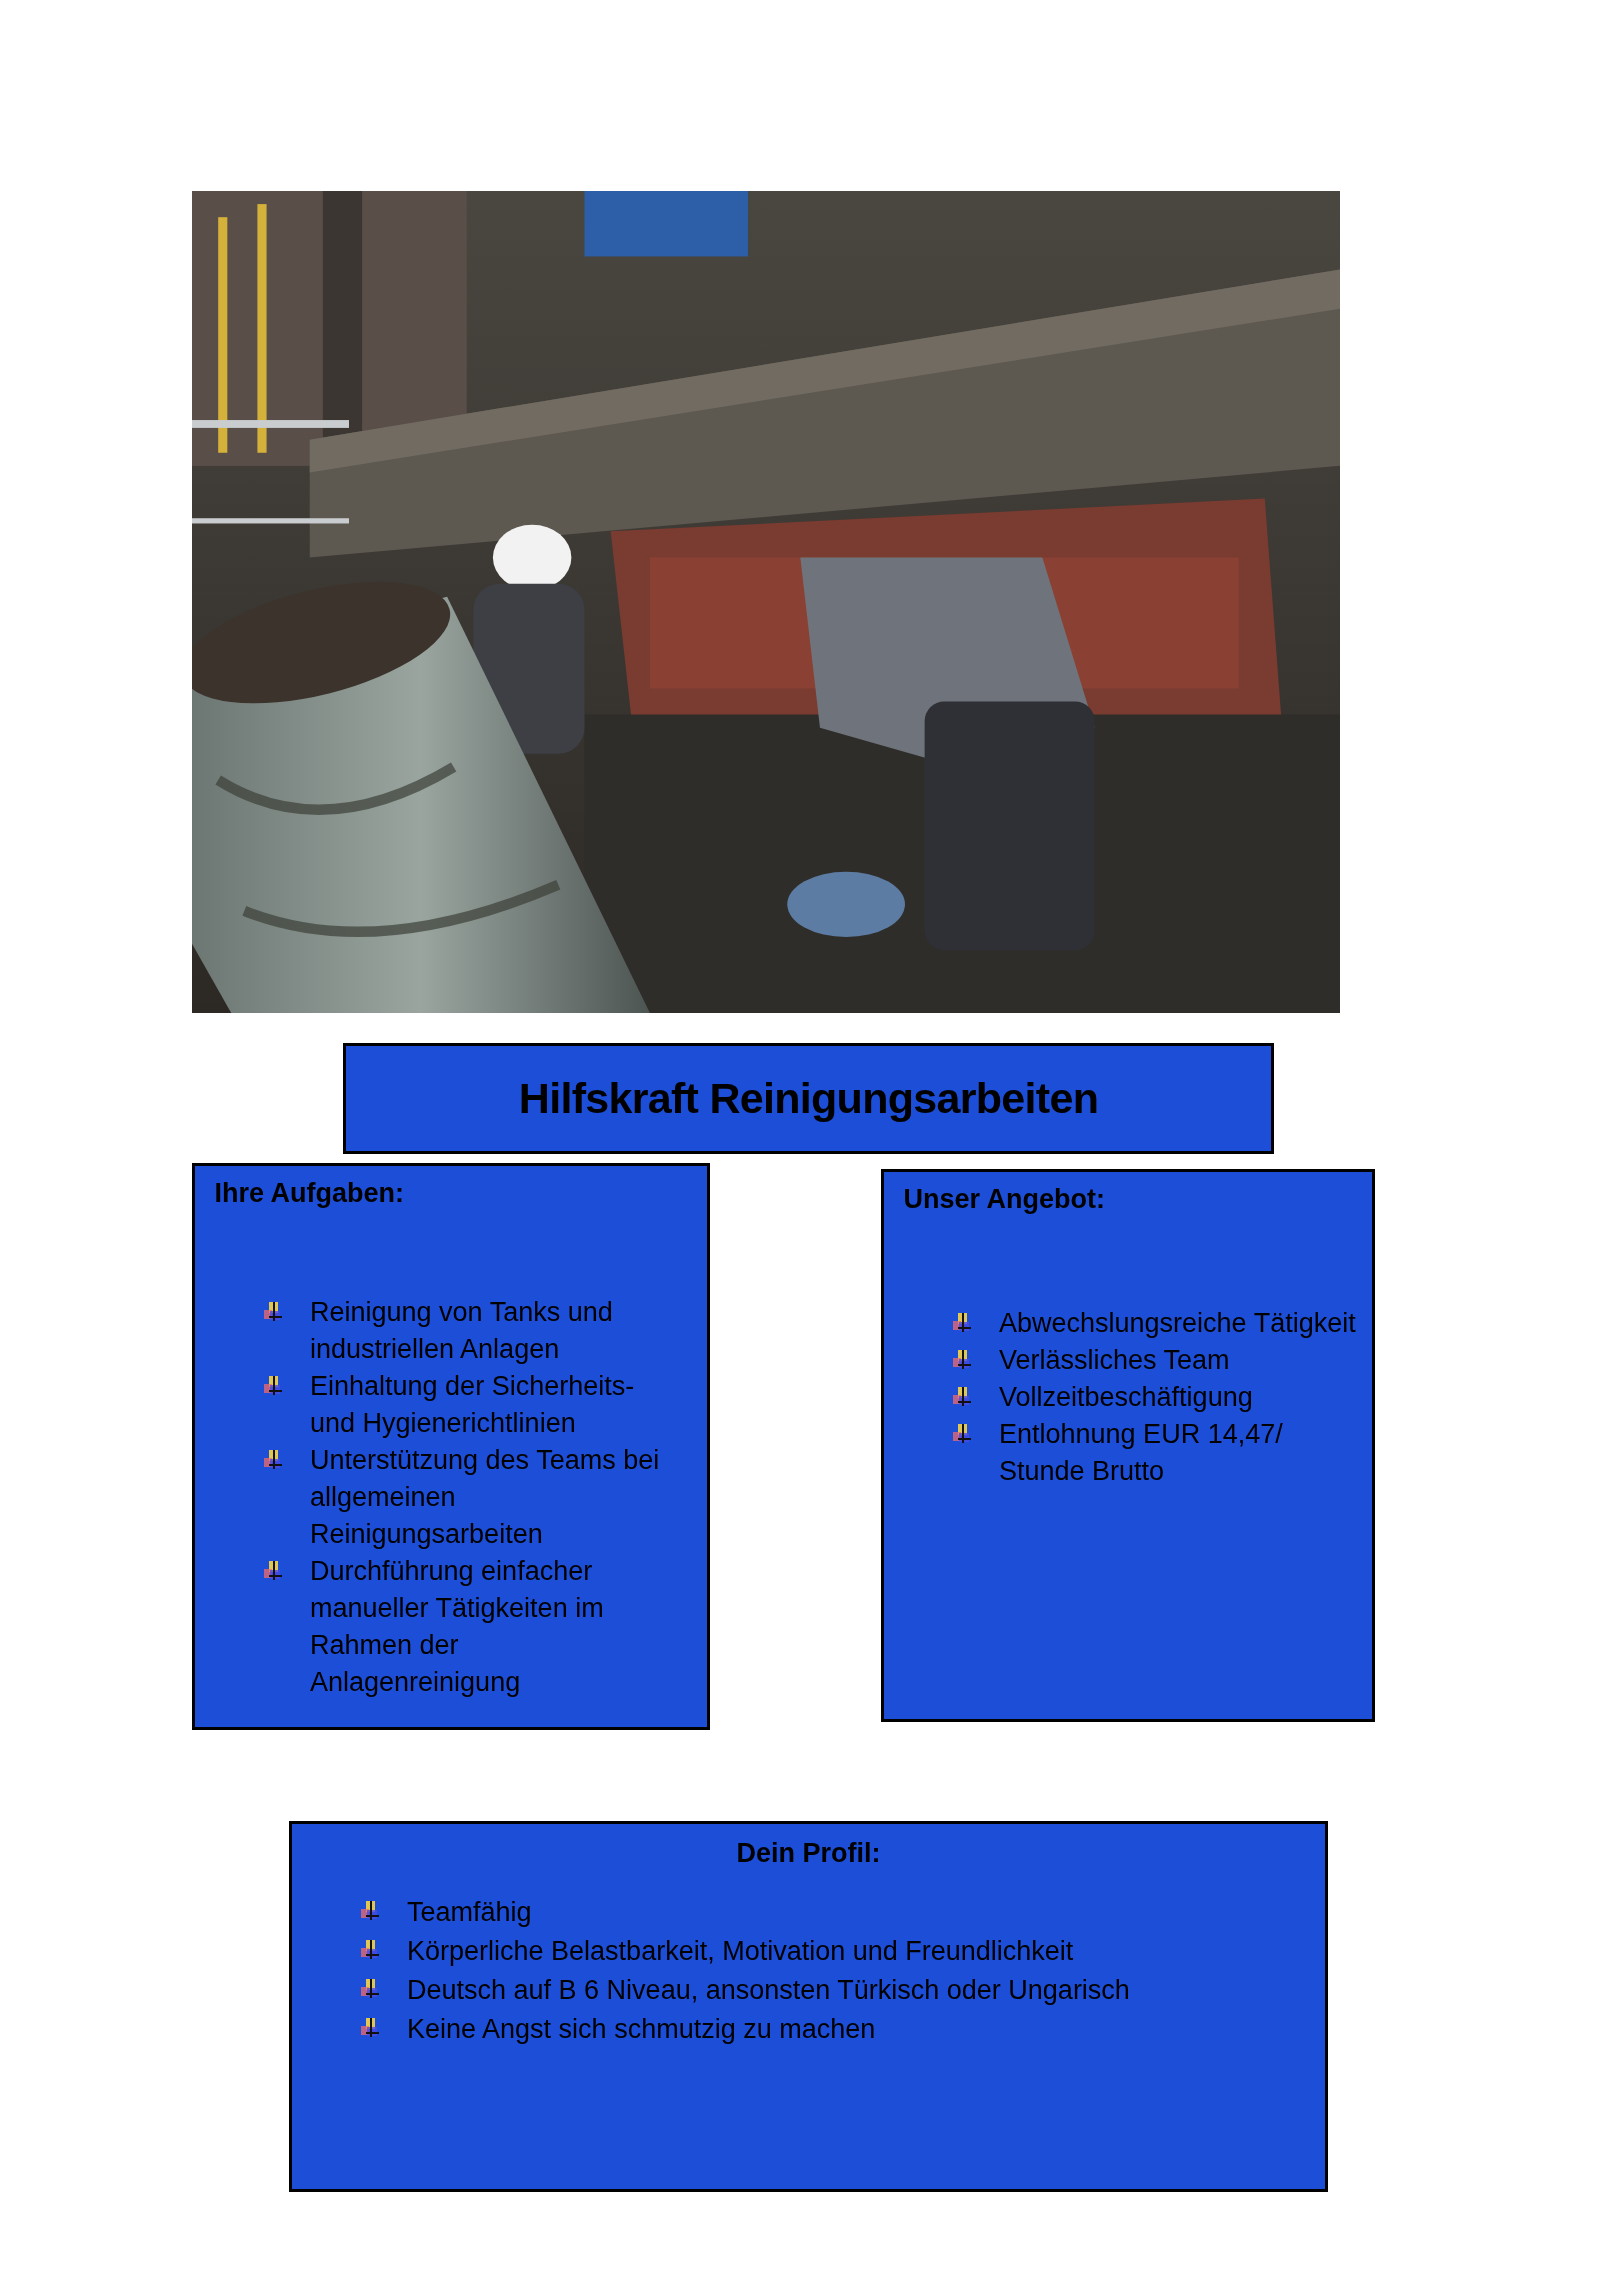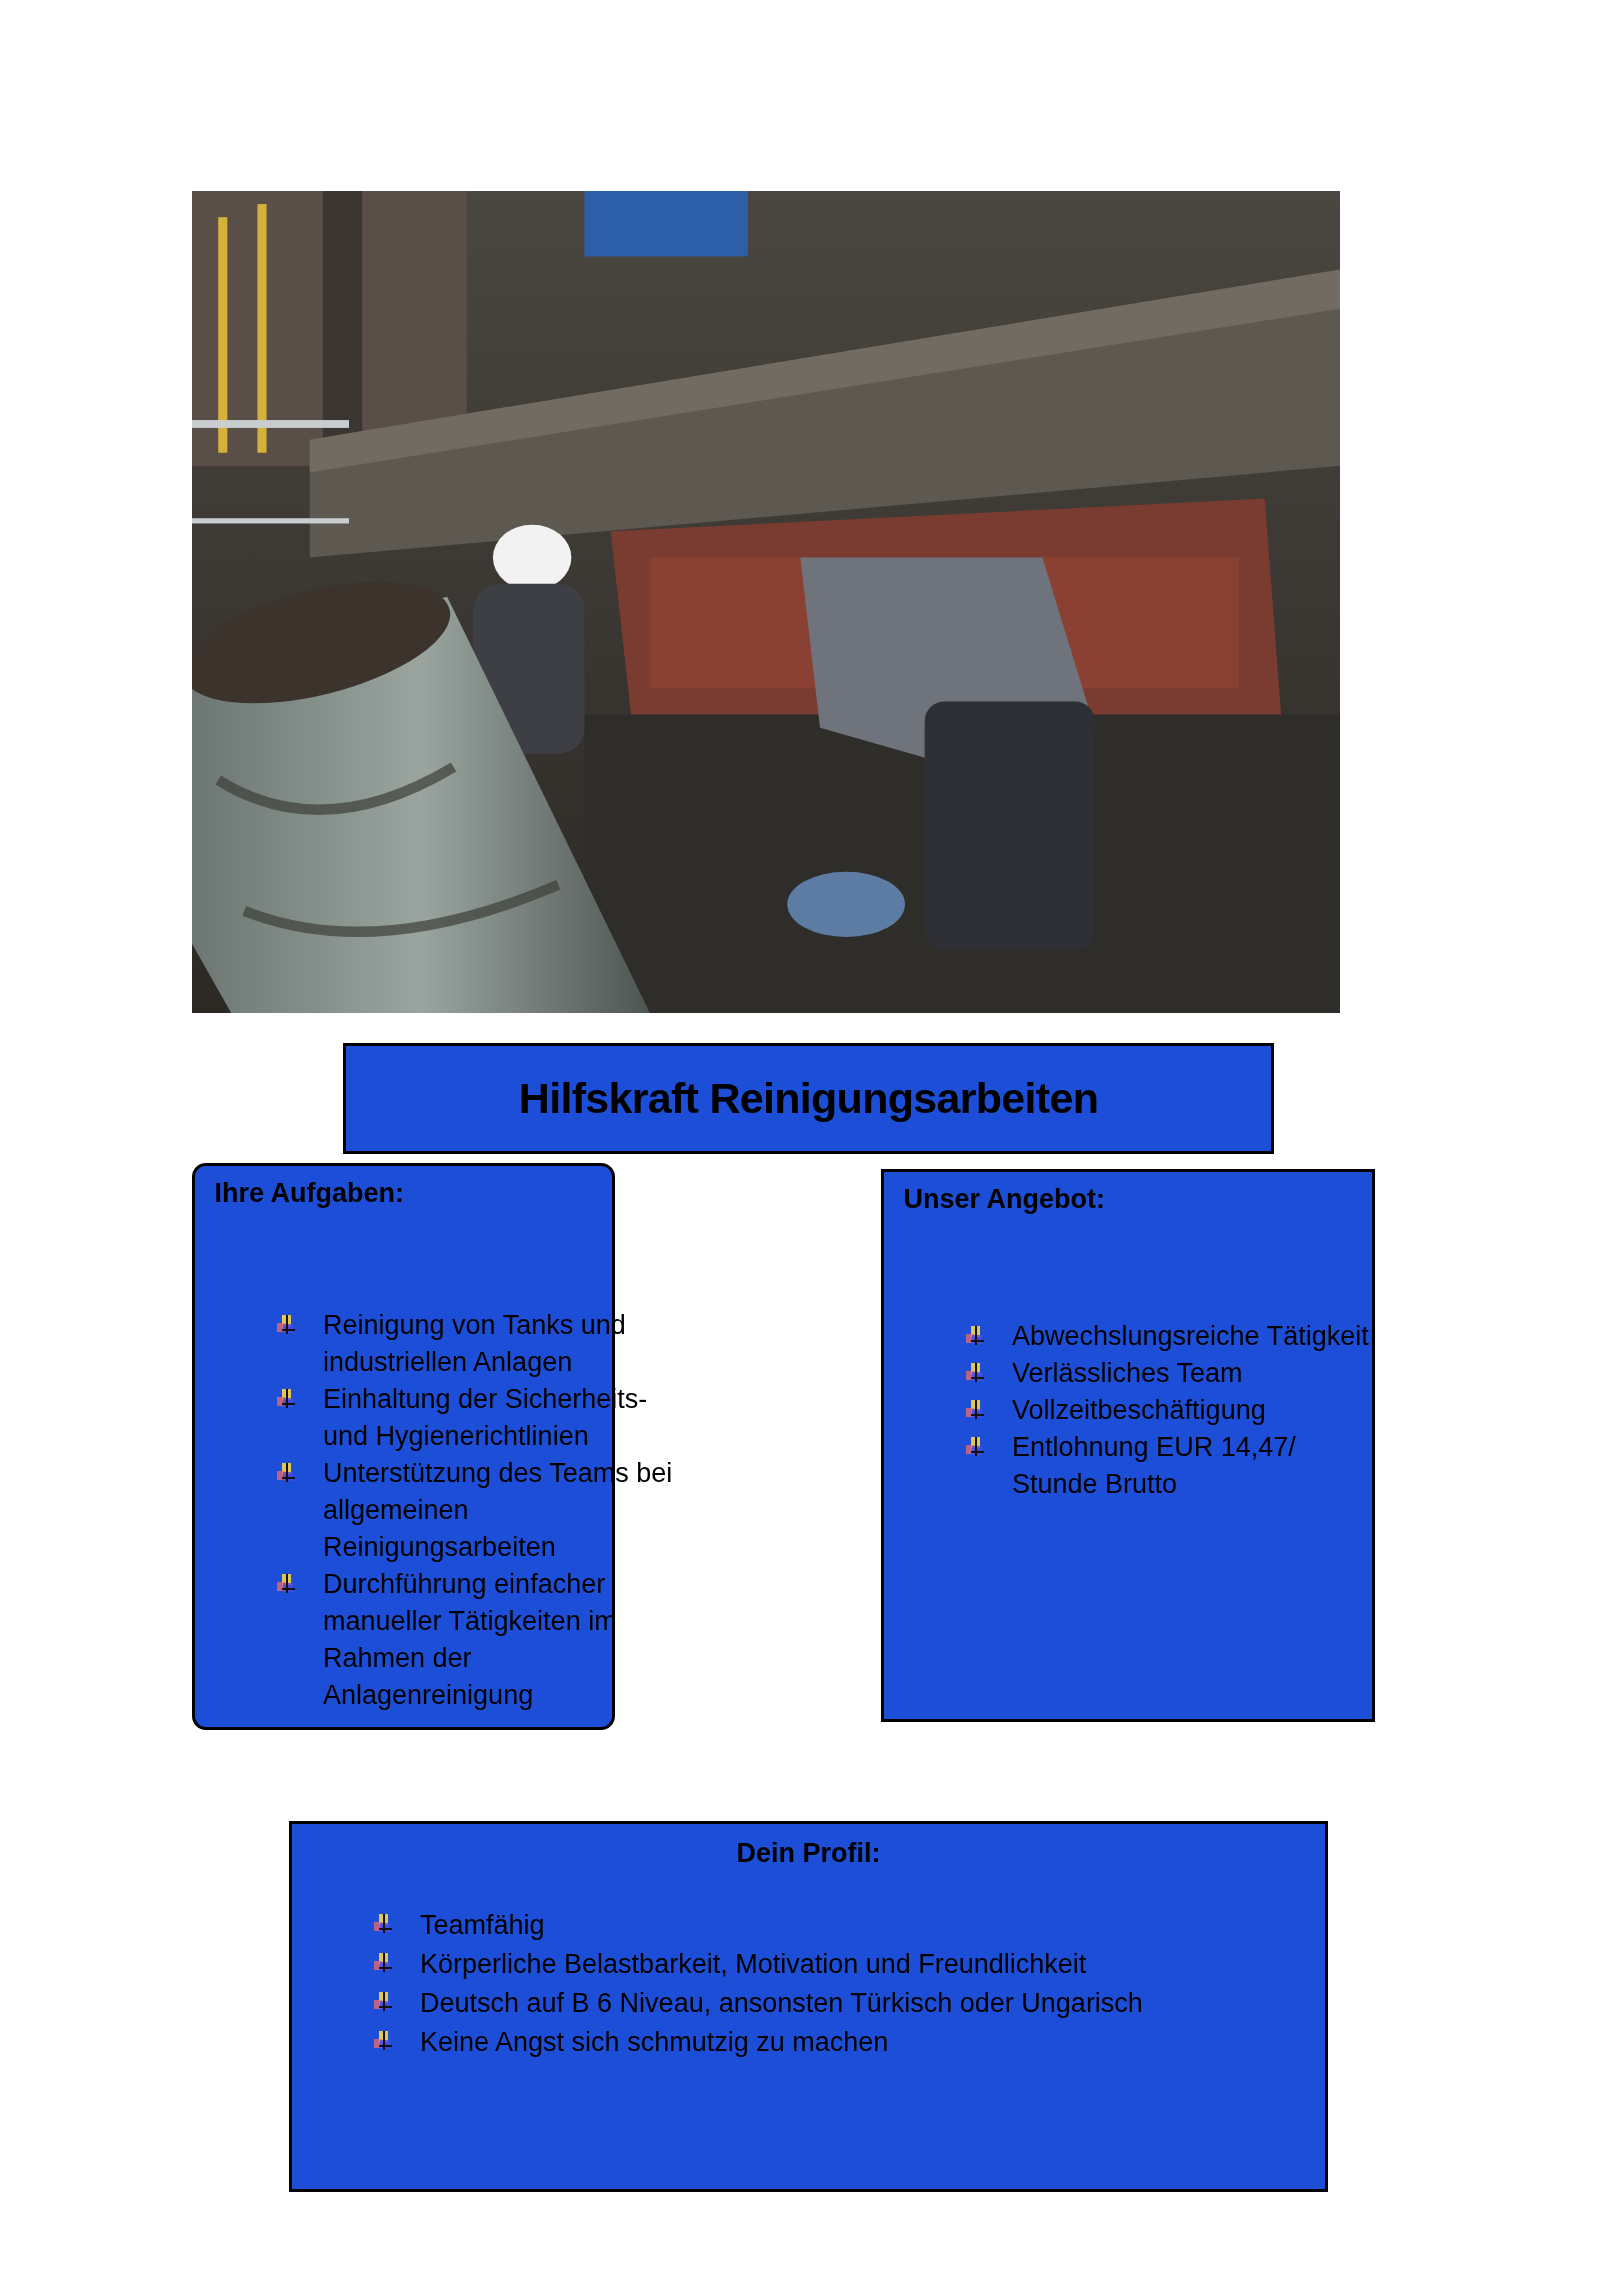--- a/index.html
+++ b/index.html
@@ -10,30 +10,30 @@
            overflow: hidden; background: #3a3530; }
   .photo svg { width: 100%; height: 100%; display: block; }
 
   .box { position: absolute; border: 3.3px solid #000; box-sizing: border-box; background: #1d4ed8; }
 
   .title-box { left: 343px; top: 1043px; width: 931px; height: 111px;
                display: flex; align-items: center; justify-content: center; }
   .title-box h1 { margin: 0; font-size: 43px; font-weight: bold; letter-spacing: -0.7px;
                   font-family: "Liberation Sans", sans-serif; }
 
-  .left-box { left: 192px; top: 1163px; width: 423px; height: 567px; border-radius: 14px; }
+  .left-box { left: 192px; top: 1163px; width: 518px; height: 567px; }
   .right-box { left: 881px; top: 1169px; width: 494px; height: 553px; padding-left: 16px; }
   .profile-box { left: 289px; top: 1821px; width: 1039px; height: 371px; }
 
   .box-heading { position: absolute; font-size: 27px; font-weight: bold; margin: 0; }
   .left-box .box-heading { left: 19.6px; top: 11.8px; }
   .right-box .box-heading { left: 19.6px; top: 11.8px; }
   .profile-box .box-heading { left: 0; right: 0; top: 14.4px; text-align: center; }
 
-  ul.bullets { position: absolute; list-style: none; margin: 13px; padding: 0; }
+  ul.bullets { position: absolute; list-style: none; margin: 0; padding: 0; }
   .left-box ul.bullets { left: 69px; top: 128px; width: 406px; }
   .right-box ul.bullets { left: 69px; top: 133px; width: 406px; }
   .profile-box ul.bullets { left: 69px; top: 69px; width: 949px; }
 
   ul.bullets li { position: relative; padding-left: 46px; font-size: 27px; line-height: 37px; }
   .profile-box ul.bullets li { line-height: 39px; }
 
   .bullet-icon { position: absolute; left: 0; top: 7.9px; width: 18.3px; height: 19.6px; }
   .bullet-icon .y { position: absolute; left: 5.2px; top: 0; width: 9.2px; height: 11px; background: #f5d447; opacity: .9; }
   .bullet-icon .r { position: absolute; left: 0; top: 7.9px; width: 7.9px; height: 9.2px; background: #f06a6a; opacity: .75; }

